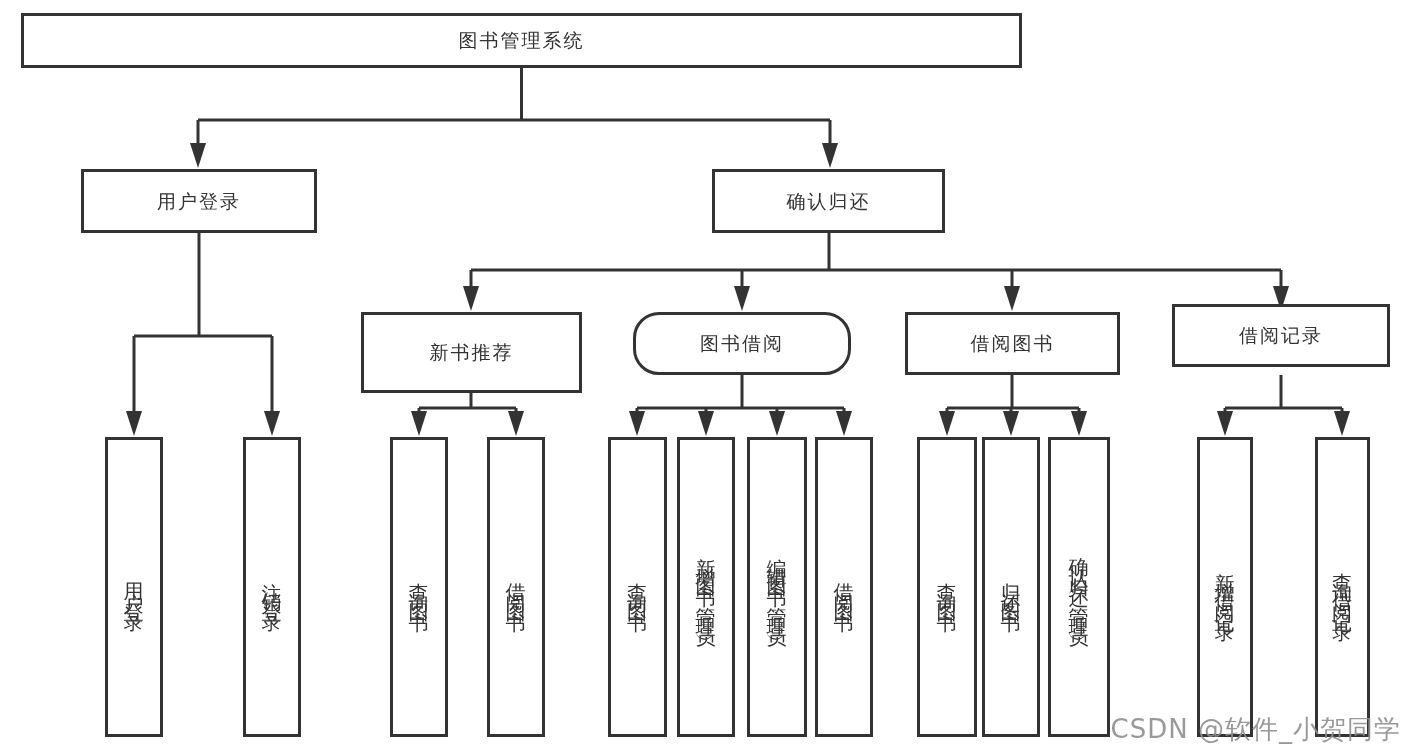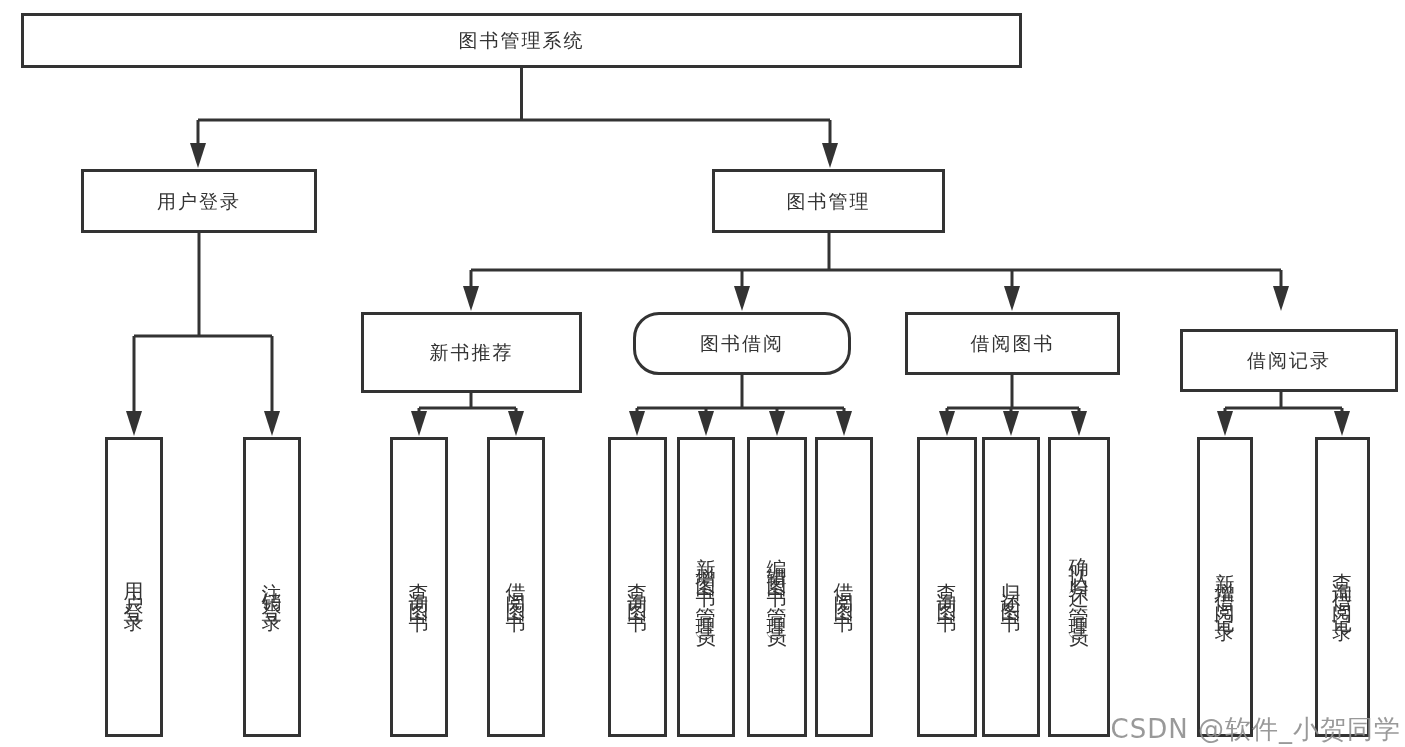--- a/index.html
+++ b/index.html
@@ -121,26 +121,26 @@
       <polygon points="1011,436 1003,411 1019,411"></polygon>
       <polygon points="1079,436 1071,411 1087,411"></polygon>
       <polygon points="1225,436 1217,411 1233,411"></polygon>
       <polygon points="1342,436 1334,411 1350,411"></polygon>
     </g>
   </svg>
 
   <div class="box hlabel" style="left:21px; top:13px; width:1001px; height:55px;">图书管理系统</div>
 
   <div class="box hlabel" style="left:81px; top:169px; width:236px; height:64px;">用户登录</div>
-  <div class="box hlabel" style="left:712px; top:169px; width:233px; height:64px;">图书管理</div>
+  <div class="box hlabel" style="left:712px; top:169px; width:233px; height:64px;">确认归还</div>
 
   <div class="box hlabel" style="left:361px; top:312px; width:221px; height:81px;">新书推荐</div>
   <div class="box hlabel" style="left:633px; top:312px; width:218px; height:63px;border-radius:26px;">图书借阅</div>
   <div class="box hlabel" style="left:905px; top:312px; width:215px; height:63px;">借阅图书</div>
-  <div class="box hlabel" style="left:1172px; top:329px; width:218px; height:63px;margin-left:8px;">借阅记录</div>
+  <div class="box hlabel" style="left:1172px; top:304px; width:218px; height:63px;">借阅记录</div>
 
   <div class="box leaf" style="left:105px; top:437px; width:58px; height:300px;">用户登录</div>
   <div class="box leaf" style="left:243px; top:437px; width:58px; height:300px;">注销登录</div>
 
   <div class="box leaf" style="left:390px; top:437px; width:58px; height:300px;">查询图书</div>
   <div class="box leaf" style="left:487px; top:437px; width:58px; height:300px;">借阅图书</div>
 
   <div class="box leaf" style="left:608px; top:437px; width:59px; height:300px;">查询图书</div>
   <div class="box leaf" style="left:677px; top:437px; width:58px; height:300px;">新增图书（管理员）</div>
   <div class="box leaf" style="left:747px; top:437px; width:60px; height:300px;">编辑图书（管理员）</div>

